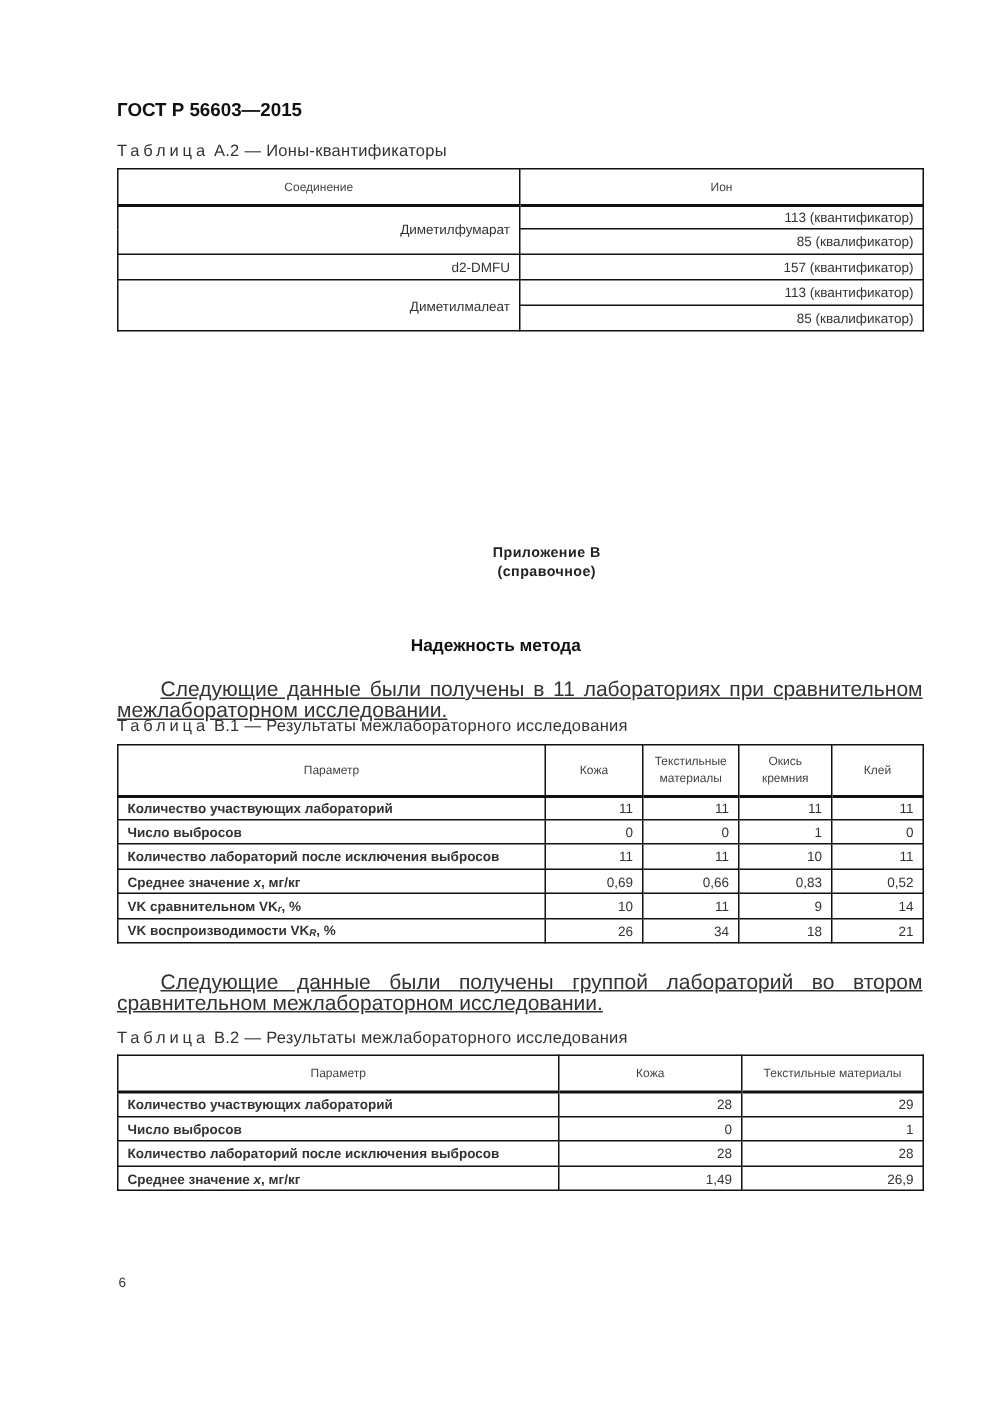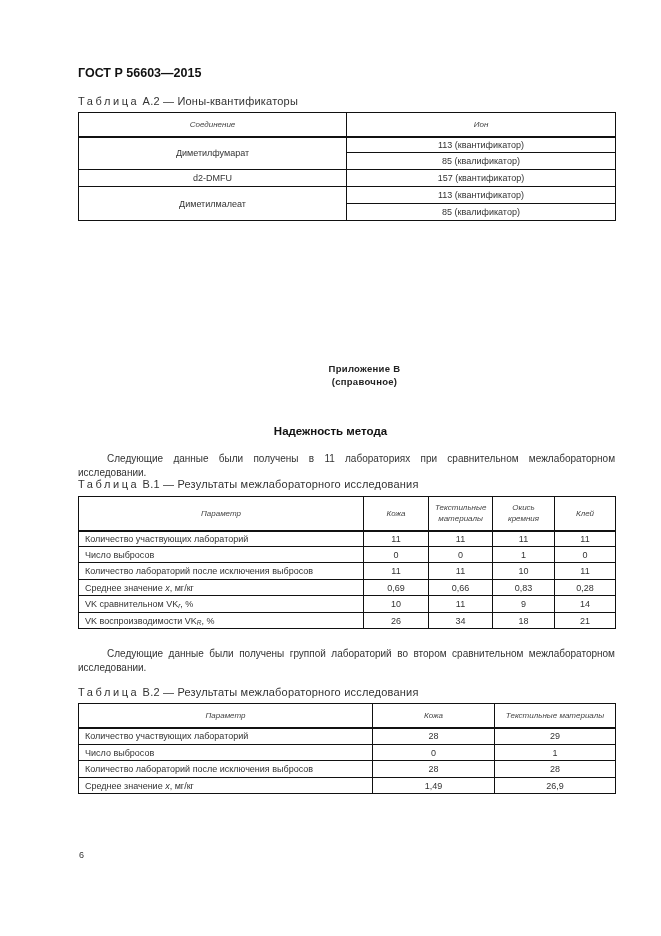--- a/index.html
+++ b/index.html
@@ -5,26 +5,26 @@
   html, body { margin: 0; padding: 0; background: #ffffff; }
   body { width: 661px; height: 936px; position: relative; overflow: hidden;
          font-family: "Liberation Sans", "DejaVu Sans", sans-serif; color: #222; }
   .abs { position: absolute; }
   .doc-code { left: 78px; top: 66px; font-size: 12.5px; font-weight: bold; color: #111; }
   .caption { font-size: 11px; color: #333; letter-spacing: 0.2px; }
   .caption .spaced { letter-spacing: 2.6px; }
   table { border-collapse: collapse; position: absolute; font-size: 9px; color: #333; table-layout: fixed; }
   td, th { border: 1px solid #111; padding: 0 6px; font-weight: normal; overflow: hidden; white-space: nowrap; }
   th { font-size: 8px; color: #444; text-align: center; }
-  thead tr:last-child th { border-bottom: 2.5px solid #111; font-style: italic; }
-  .c { text-align: center; margin-top: 28px; }
-  .l { text-align: left; }
+  thead tr:last-child th { border-bottom: 2.5px solid #111; }
+  .c { text-align: right; margin-top: 28px; }
+  .l { text-align: left; font-weight: bold; }
   .annex-title { left: 0; width: 661px; text-align: center; font-size: 9.5px; font-weight: bold; color: #222; letter-spacing: 0.3px; line-height: 13px; margin-left: 34px; }
   .section-title { left: 0; width: 661px; text-align: center; font-size: 11.5px; font-weight: bold; color: #111; }
-  .para { font-size: 10px; color: #333; line-height: 14px; text-align: justify; }
+  .para { font-size: 14px; color: #333; line-height: 14px; text-align: justify; text-decoration: underline; }
   .page-num { left: 79px; top: 850px; font-size: 9px; color: #333; }
   sub { font-size: 6.5px; font-style: italic; vertical-align: -1px; }
   i { font-style: italic; }
   th.wrap { white-space: normal; line-height: 11px; }
 </style>
 </head>
 <body>
 
 <div class="abs doc-code">ГОСТ Р 56603—2015</div>
 
@@ -117,21 +117,21 @@
       <td class="c">11</td>
       <td class="c">11</td>
       <td class="c">10</td>
       <td class="c">11</td>
     </tr>
     <tr style="height:16px;">
       <td class="l"><span>Среднее значение </span><i>x</i><span>, мг/кг</span></td>
       <td class="c">0,69</td>
       <td class="c">0,66</td>
       <td class="c">0,83</td>
-      <td class="c">0,28</td>
+      <td class="c">0,52</td>
     </tr>
     <tr style="height:17px;">
       <td class="l"><span>VK сравнительном VK</span><sub>r</sub><span>, %</span></td>
       <td class="c">10</td>
       <td class="c">11</td>
       <td class="c">9</td>
       <td class="c">14</td>
     </tr>
     <tr style="height:16px;">
       <td class="l"><span>VK воспроизводимости VK</span><sub>R</sub><span>, %</span></td>

